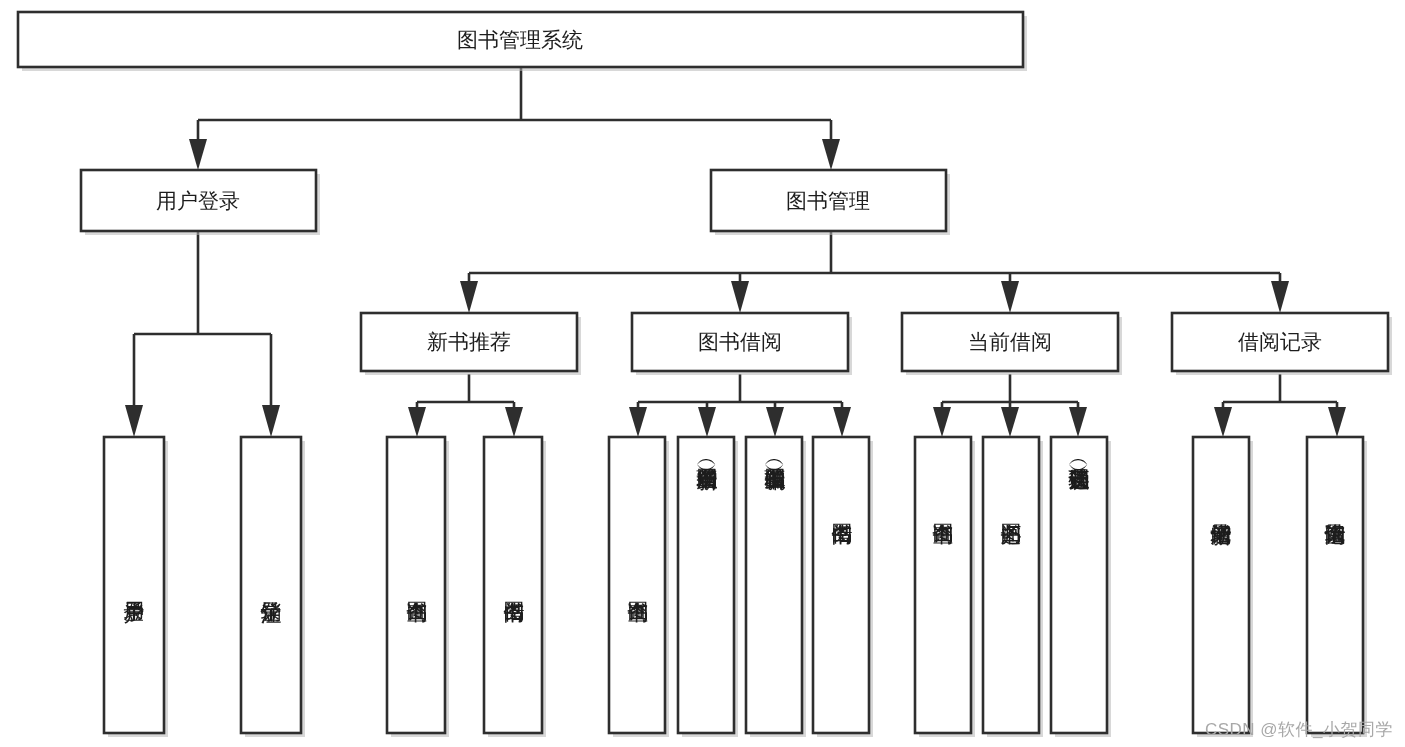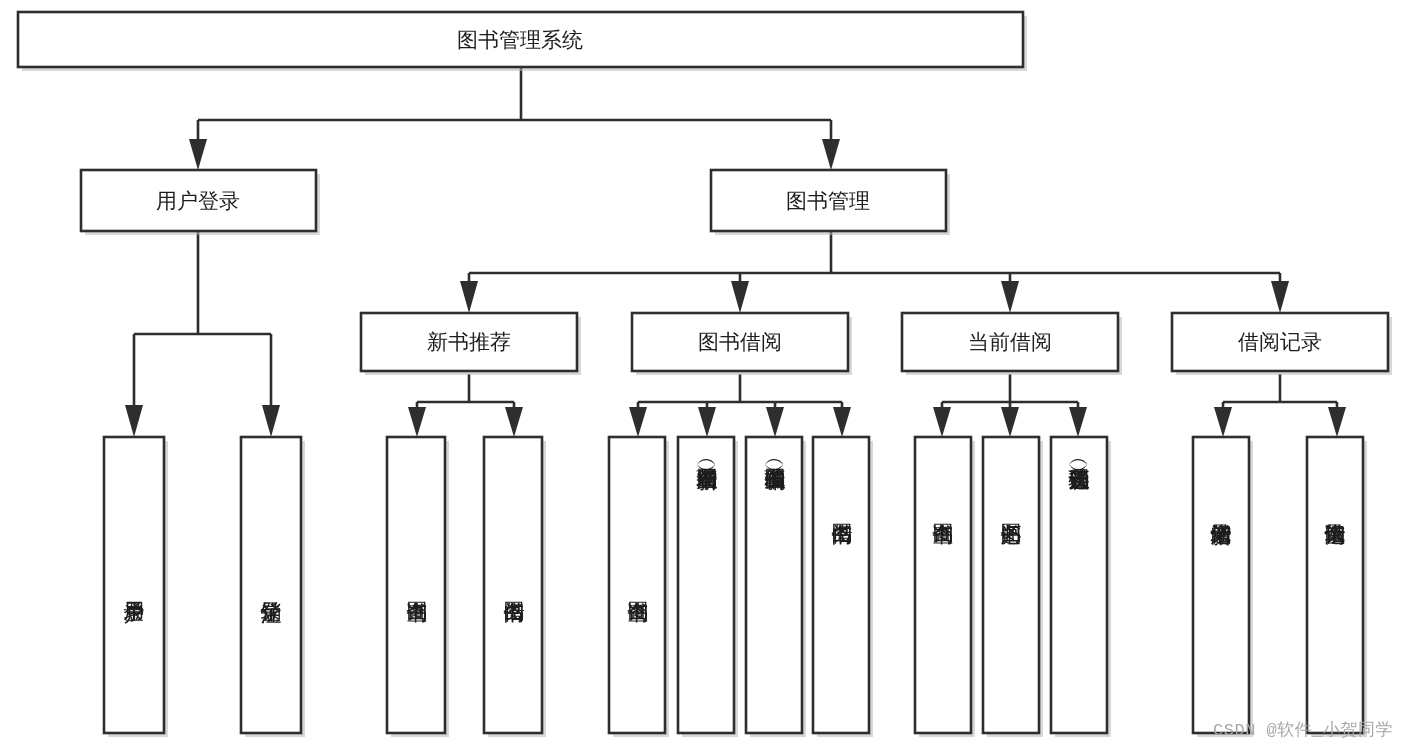--- a/index.html
+++ b/index.html
@@ -48,21 +48,21 @@
   .node-label-vertical {
     font-family: "DejaVu Sans", "Liberation Sans", sans-serif;
     fill: #1d1d1d;
     font-size: 21px;
     text-anchor: middle;
   }
   .watermark {
     position: absolute;
     right: 12px;
     bottom: 6px;
-    font-family: Liberation Mono, monospace;
+    font-family: Liberation Sans, sans-serif;
     font-size: 17px;
     color: #a8a8a8;
     letter-spacing: 0.5px;
     white-space: nowrap;
     pointer-events: none;
   }
 </style>
 </head>
 <body>
 

